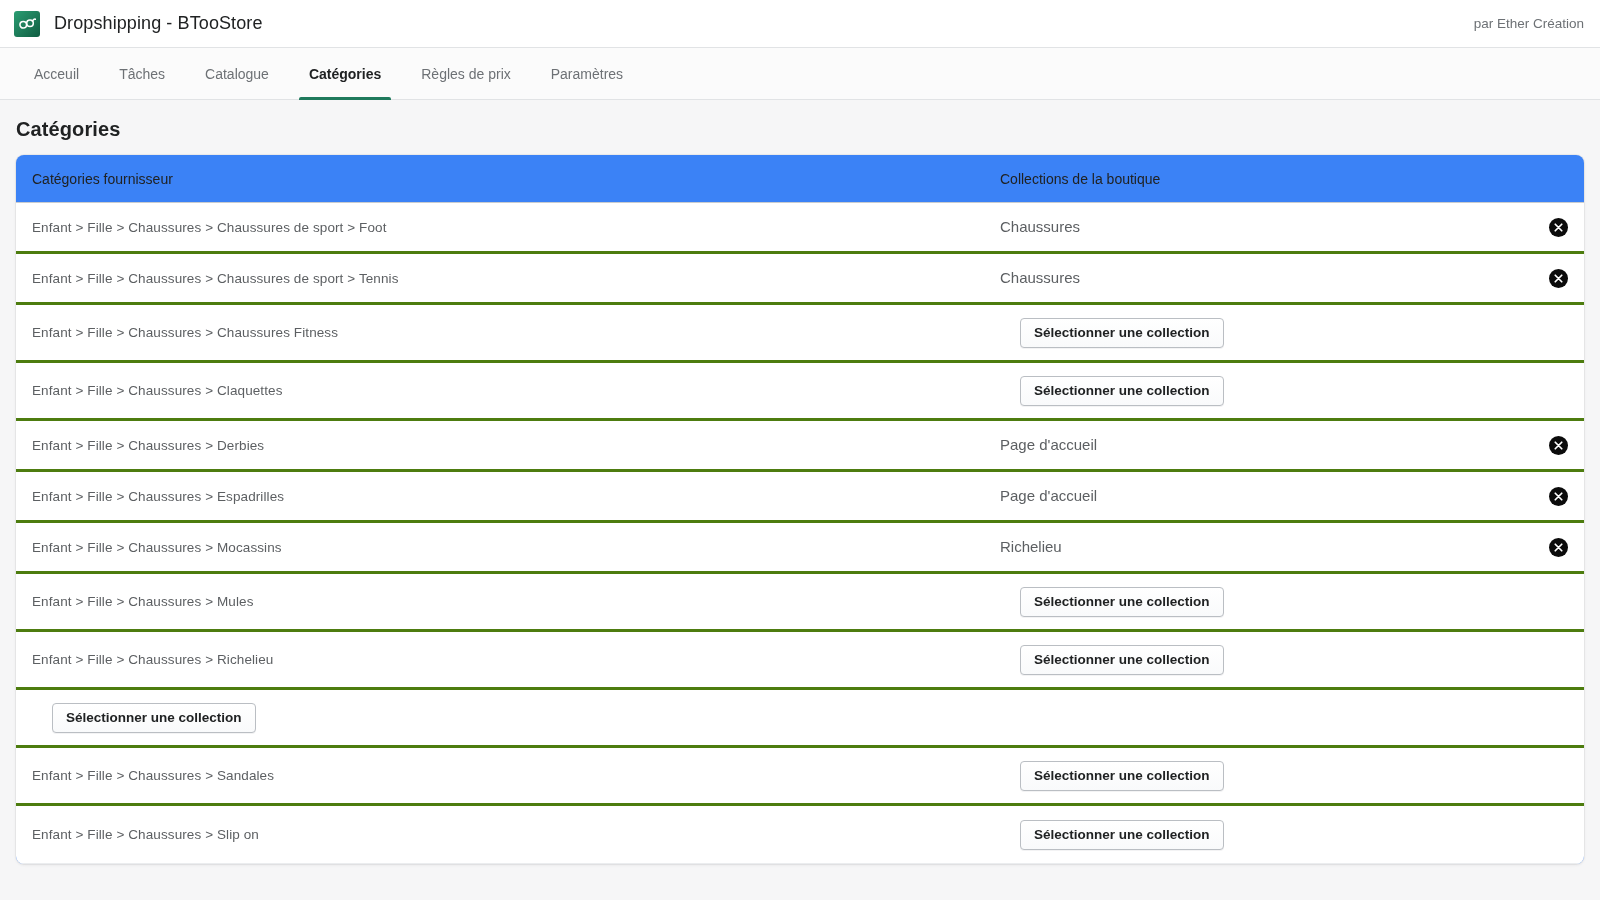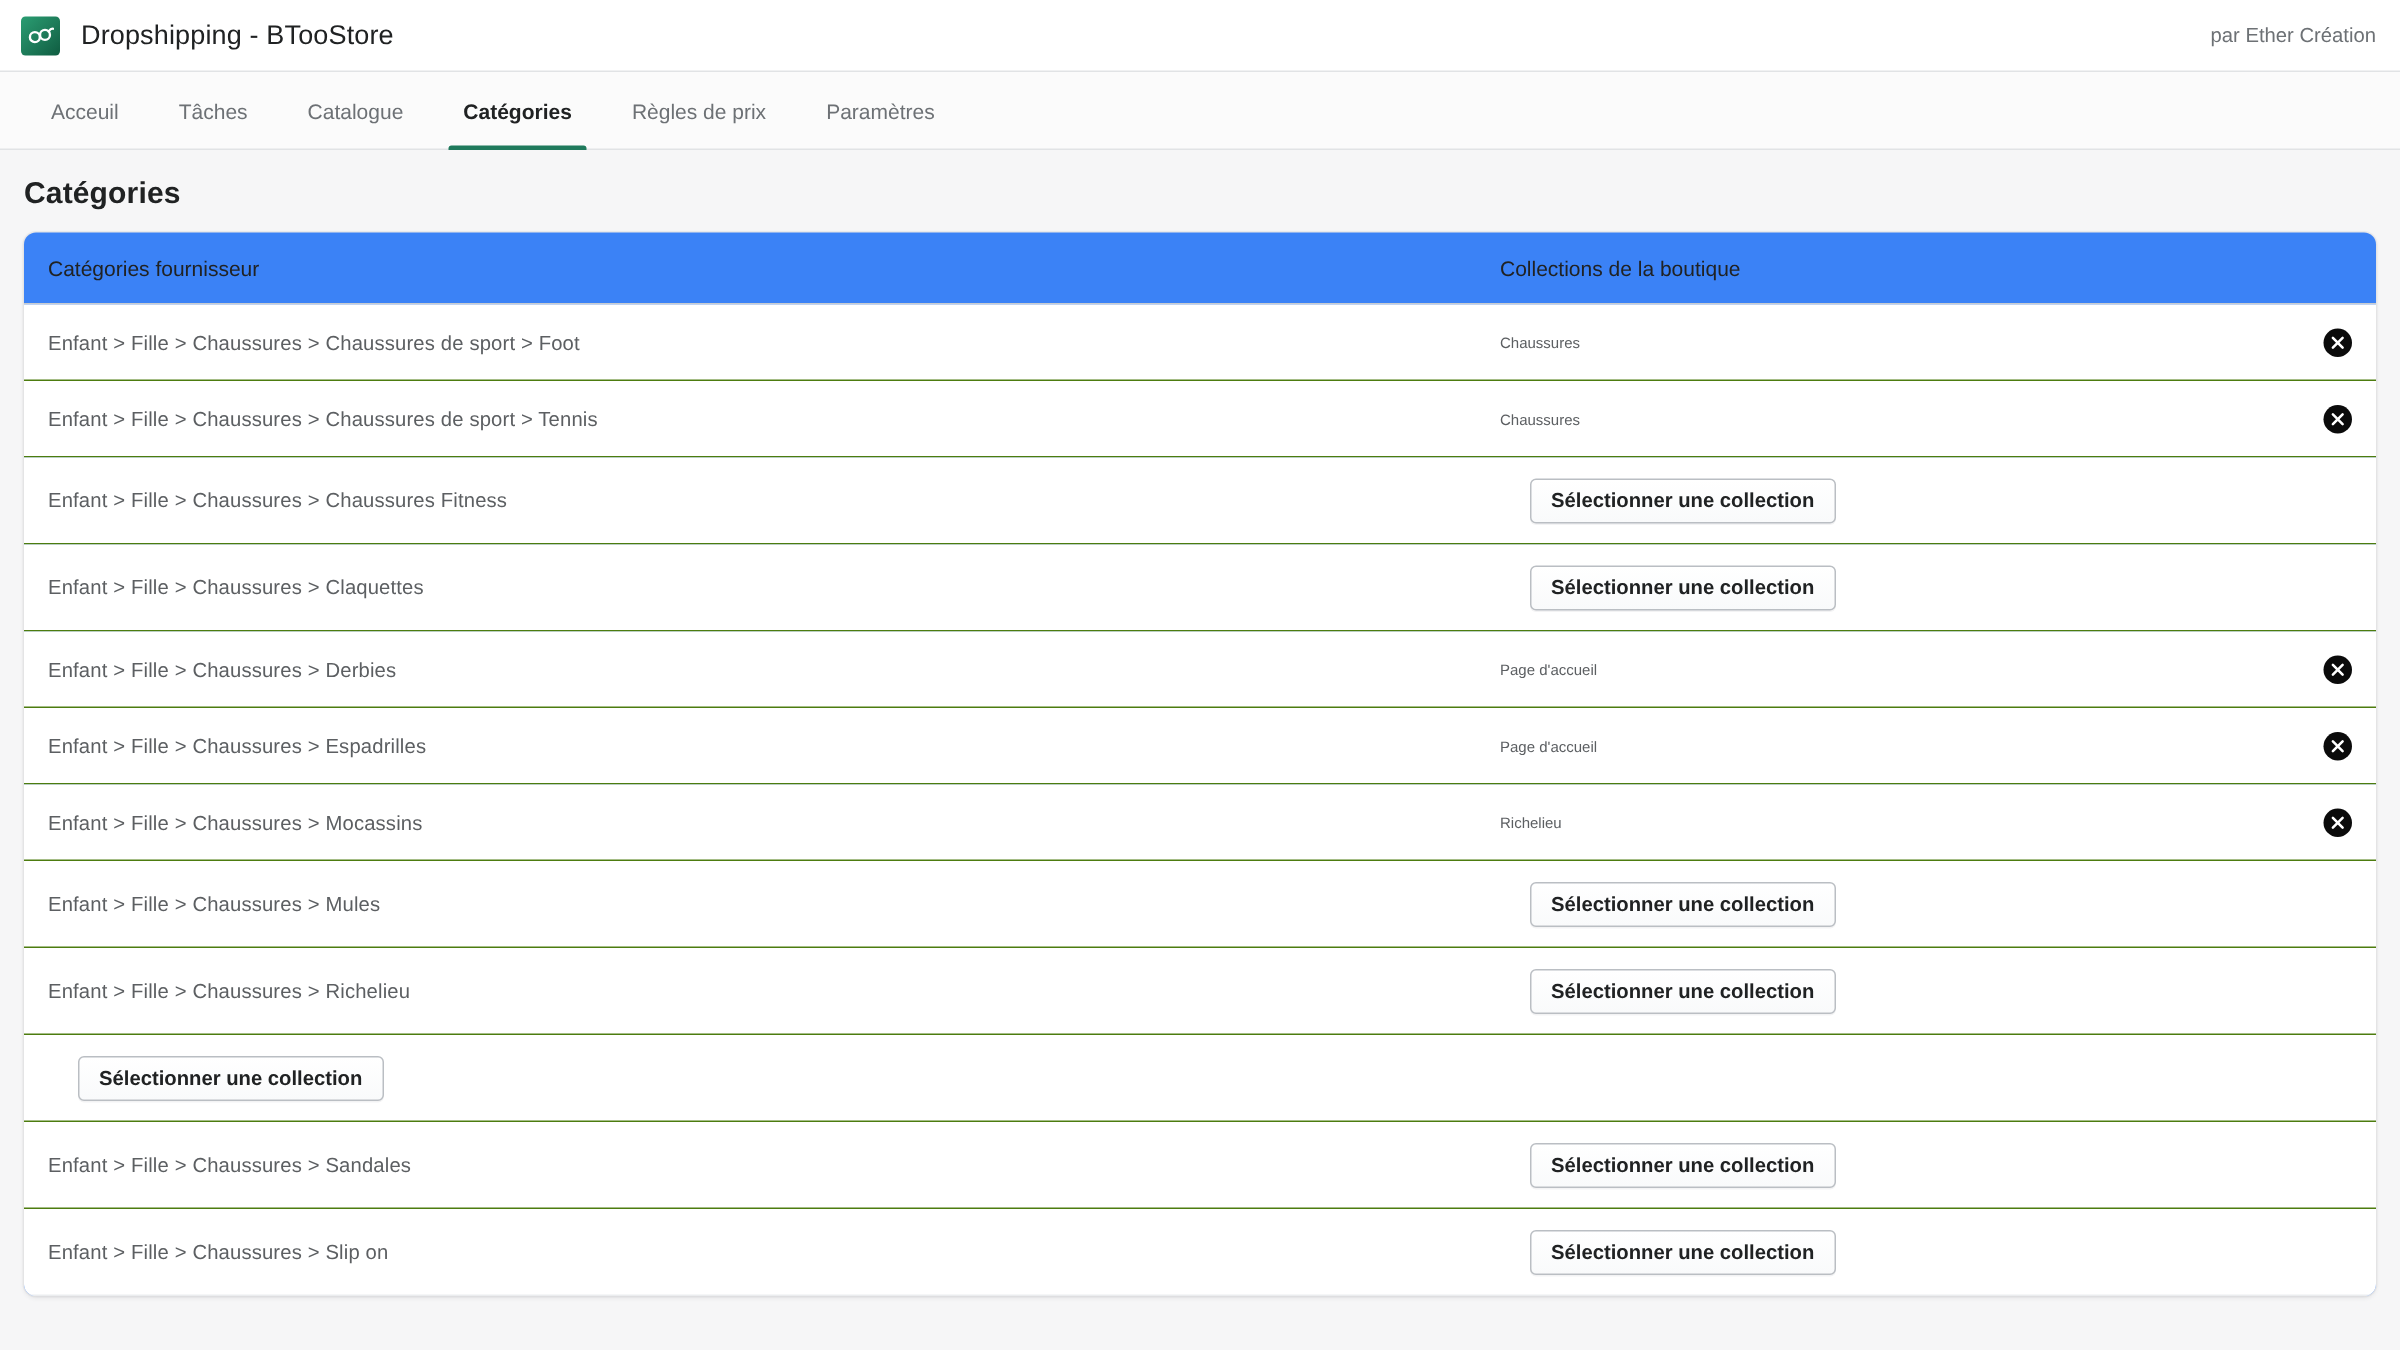--- a/index.html
+++ b/index.html
@@ -129,37 +129,37 @@
     font-size: 14px;
     color: #202223;
     font-weight: 400;
   }
 
   .row {
     display: flex;
     align-items: center;
     min-height: 51px;
     padding: 0 16px;
-    border-bottom: 1px solid #4d7c0f;
+    border-bottom: 3px solid #4d7c0f;
     background: #ffffff;
   }
 
   .row:last-child { border-bottom: 1px solid #ebedef; }
 
   .row.tall { min-height: 58px; }
 
   .cell-path {
     font-size: 13.5px;
     color: #5c5f62;
     white-space: nowrap;
     letter-spacing: 0.1px;
   }
 
   .cell-collection {
-    font-size: 10px;
+    font-size: 15px;
     color: #5c5f62;
     white-space: nowrap;
   }
 
   .select-btn {
     display: inline-flex;
     align-items: center;
     justify-content: center;
     height: 30px;
     padding: 0 13px;

